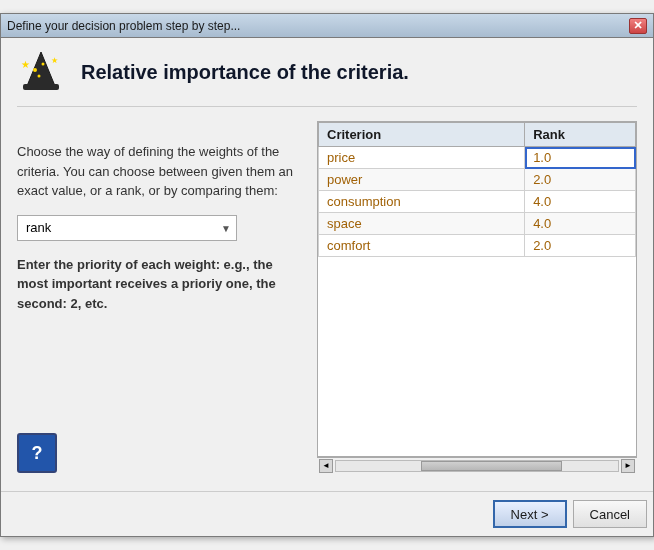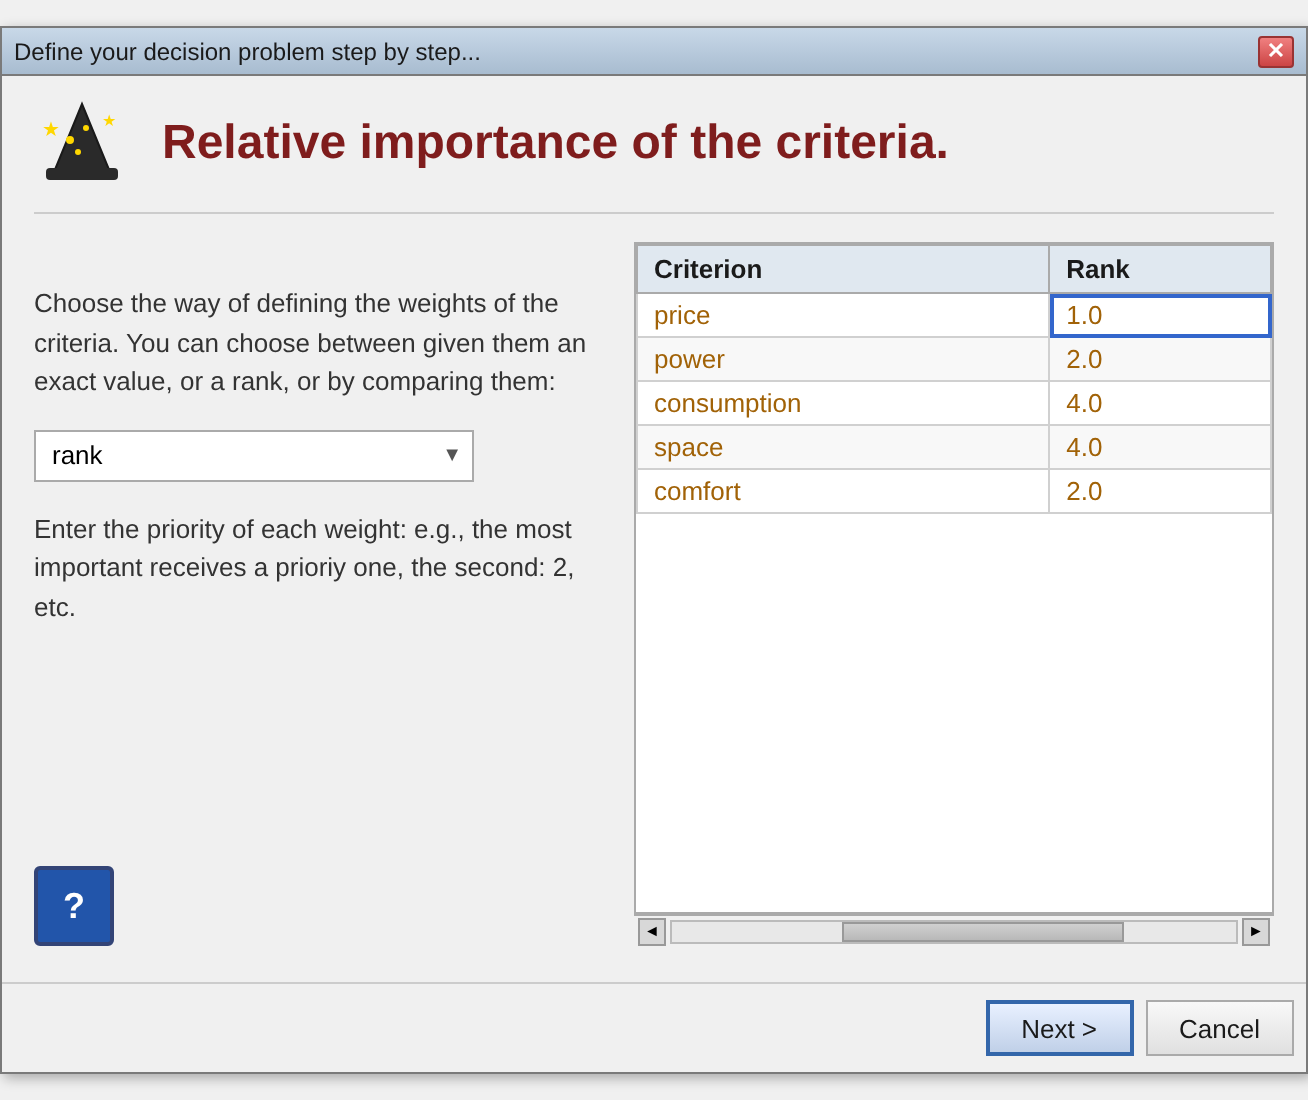--- a/index.html
+++ b/index.html
@@ -73,23 +73,23 @@
     }
 
     .wizard-icon {
       width: 48px;
       height: 48px;
       margin-right: 16px;
       flex-shrink: 0;
     }
 
     .page-title {
-      font-size: 24px;
-      font-weight: bold;
-      color: #7f1d1d;
+      font-size: 20px;
+      font-weight: bold;
+      color: #0f172a;
     }
 
     .main-section {
       display: flex;
       flex: 1;
       gap: 20px;
     }
 
     .left-panel {
       width: 280px;
@@ -132,20 +132,21 @@
       transform: translateY(-50%);
       font-size: 10px;
       color: #555;
       pointer-events: none;
     }
 
     .priority-text {
       font-size: 13px;
       color: #333;
       line-height: 1.5;
+      font-weight: bold;
     }
 
     .help-icon-container {
       margin-top: auto;
       padding-top: 10px;
     }
 
     .help-icon {
       width: 40px;
       height: 40px;

